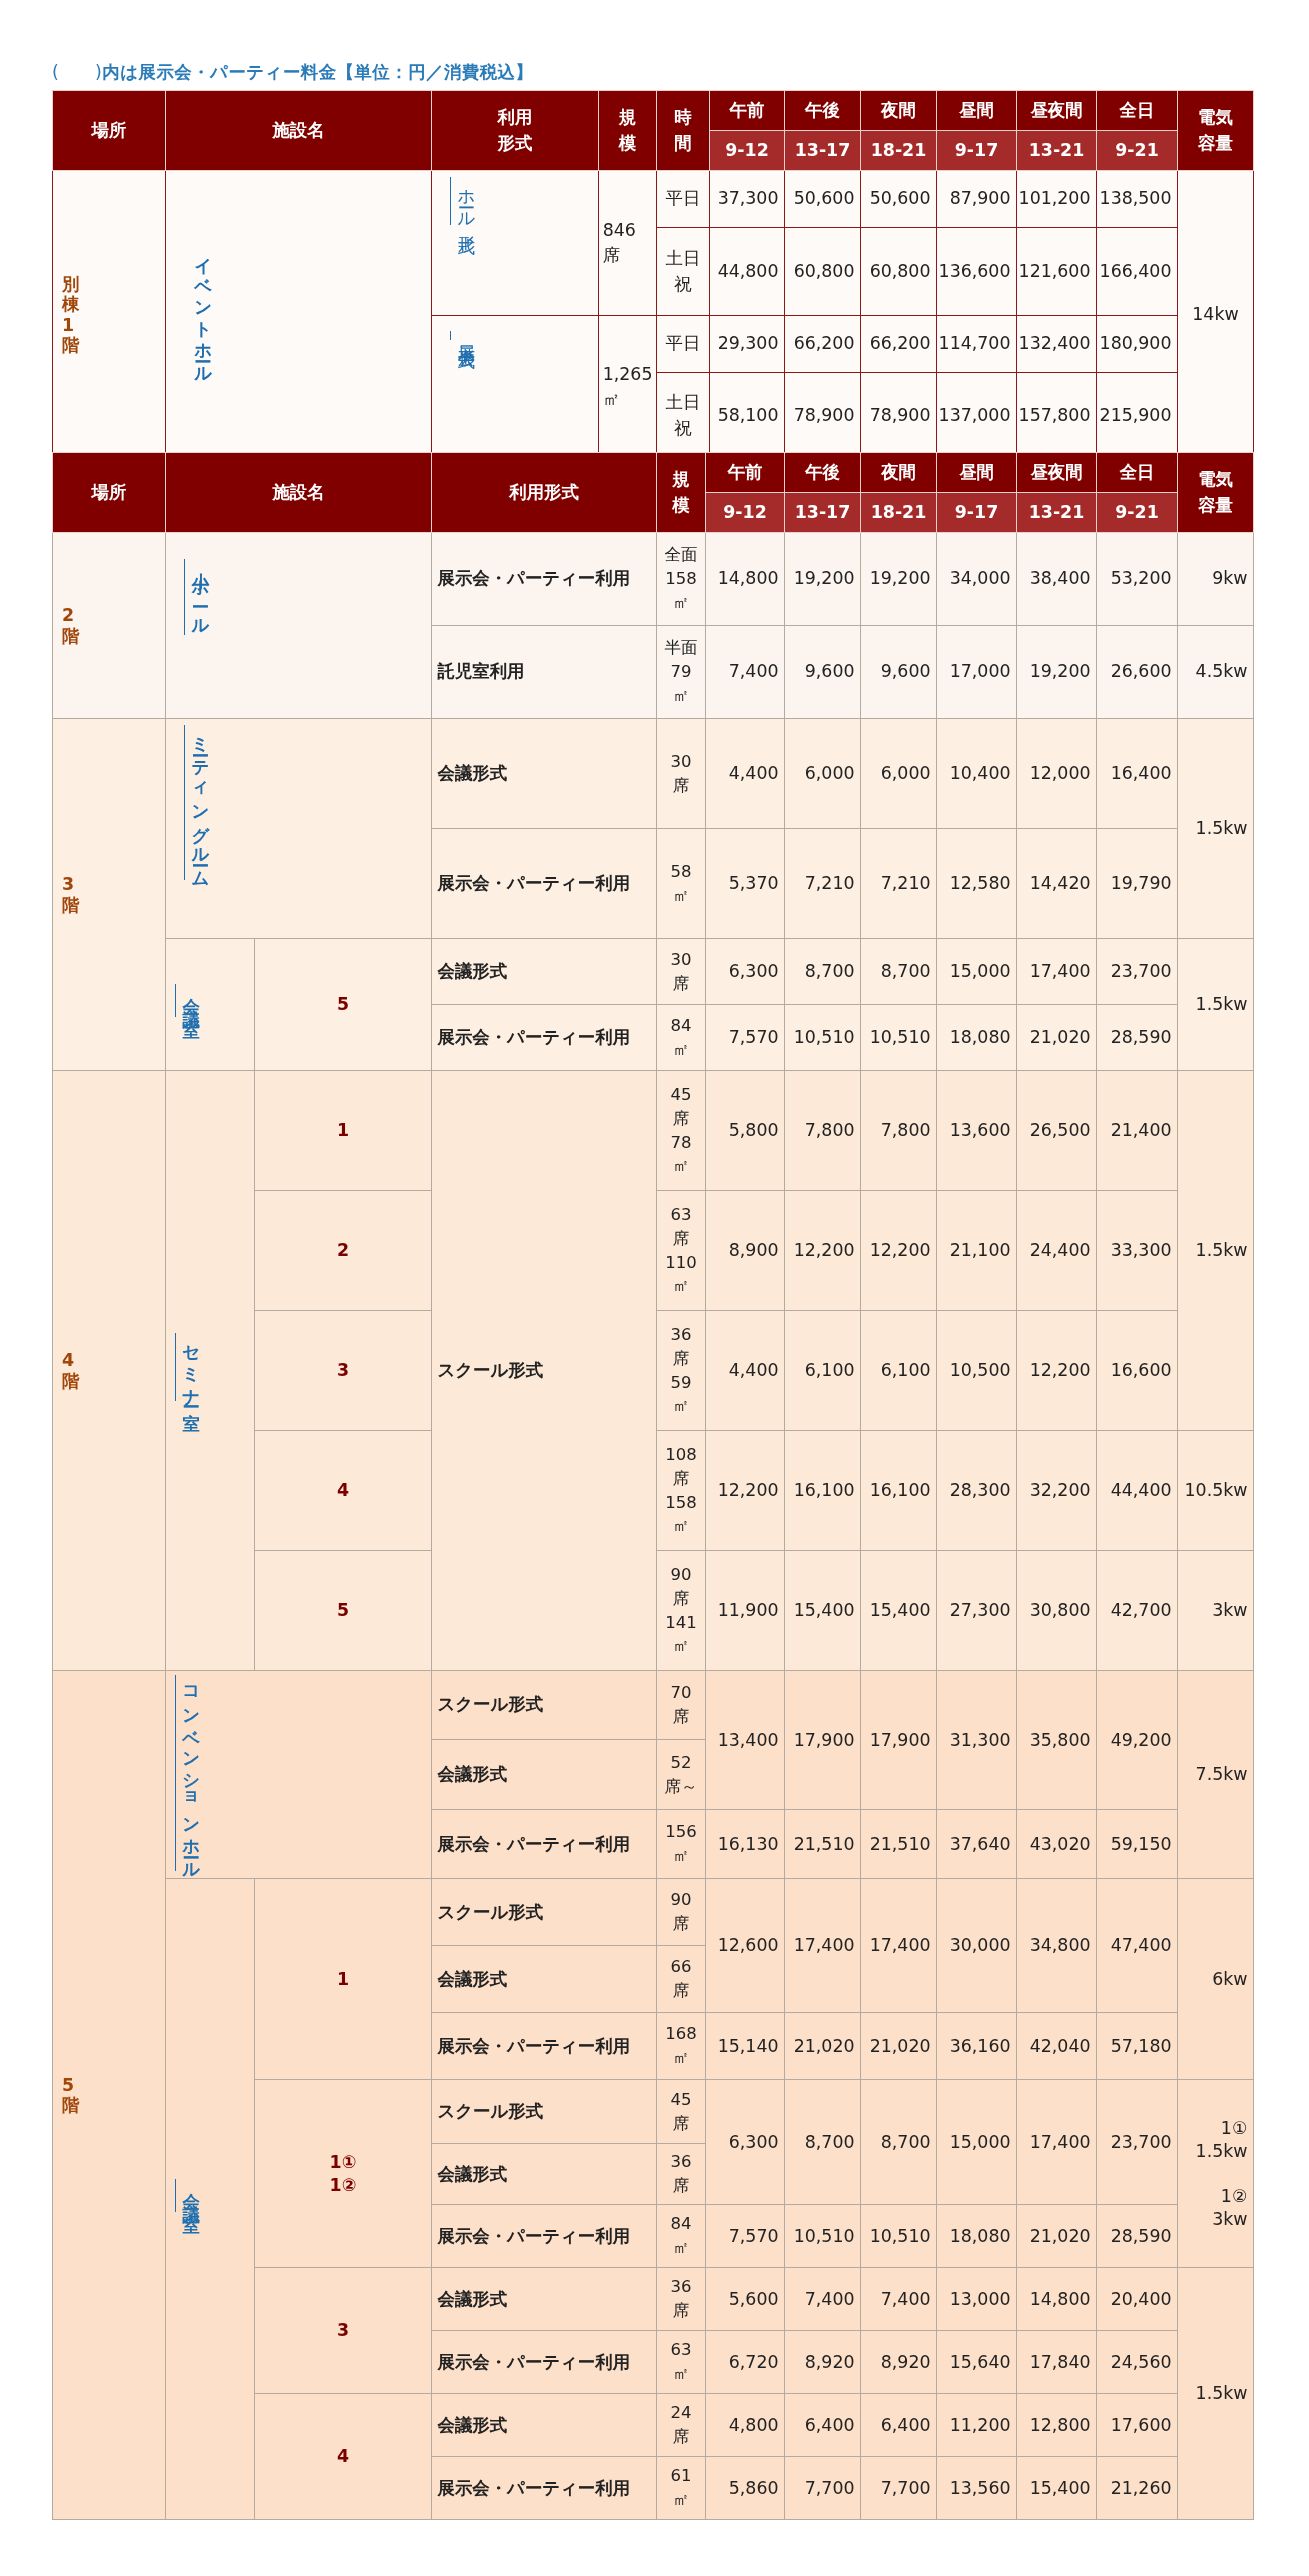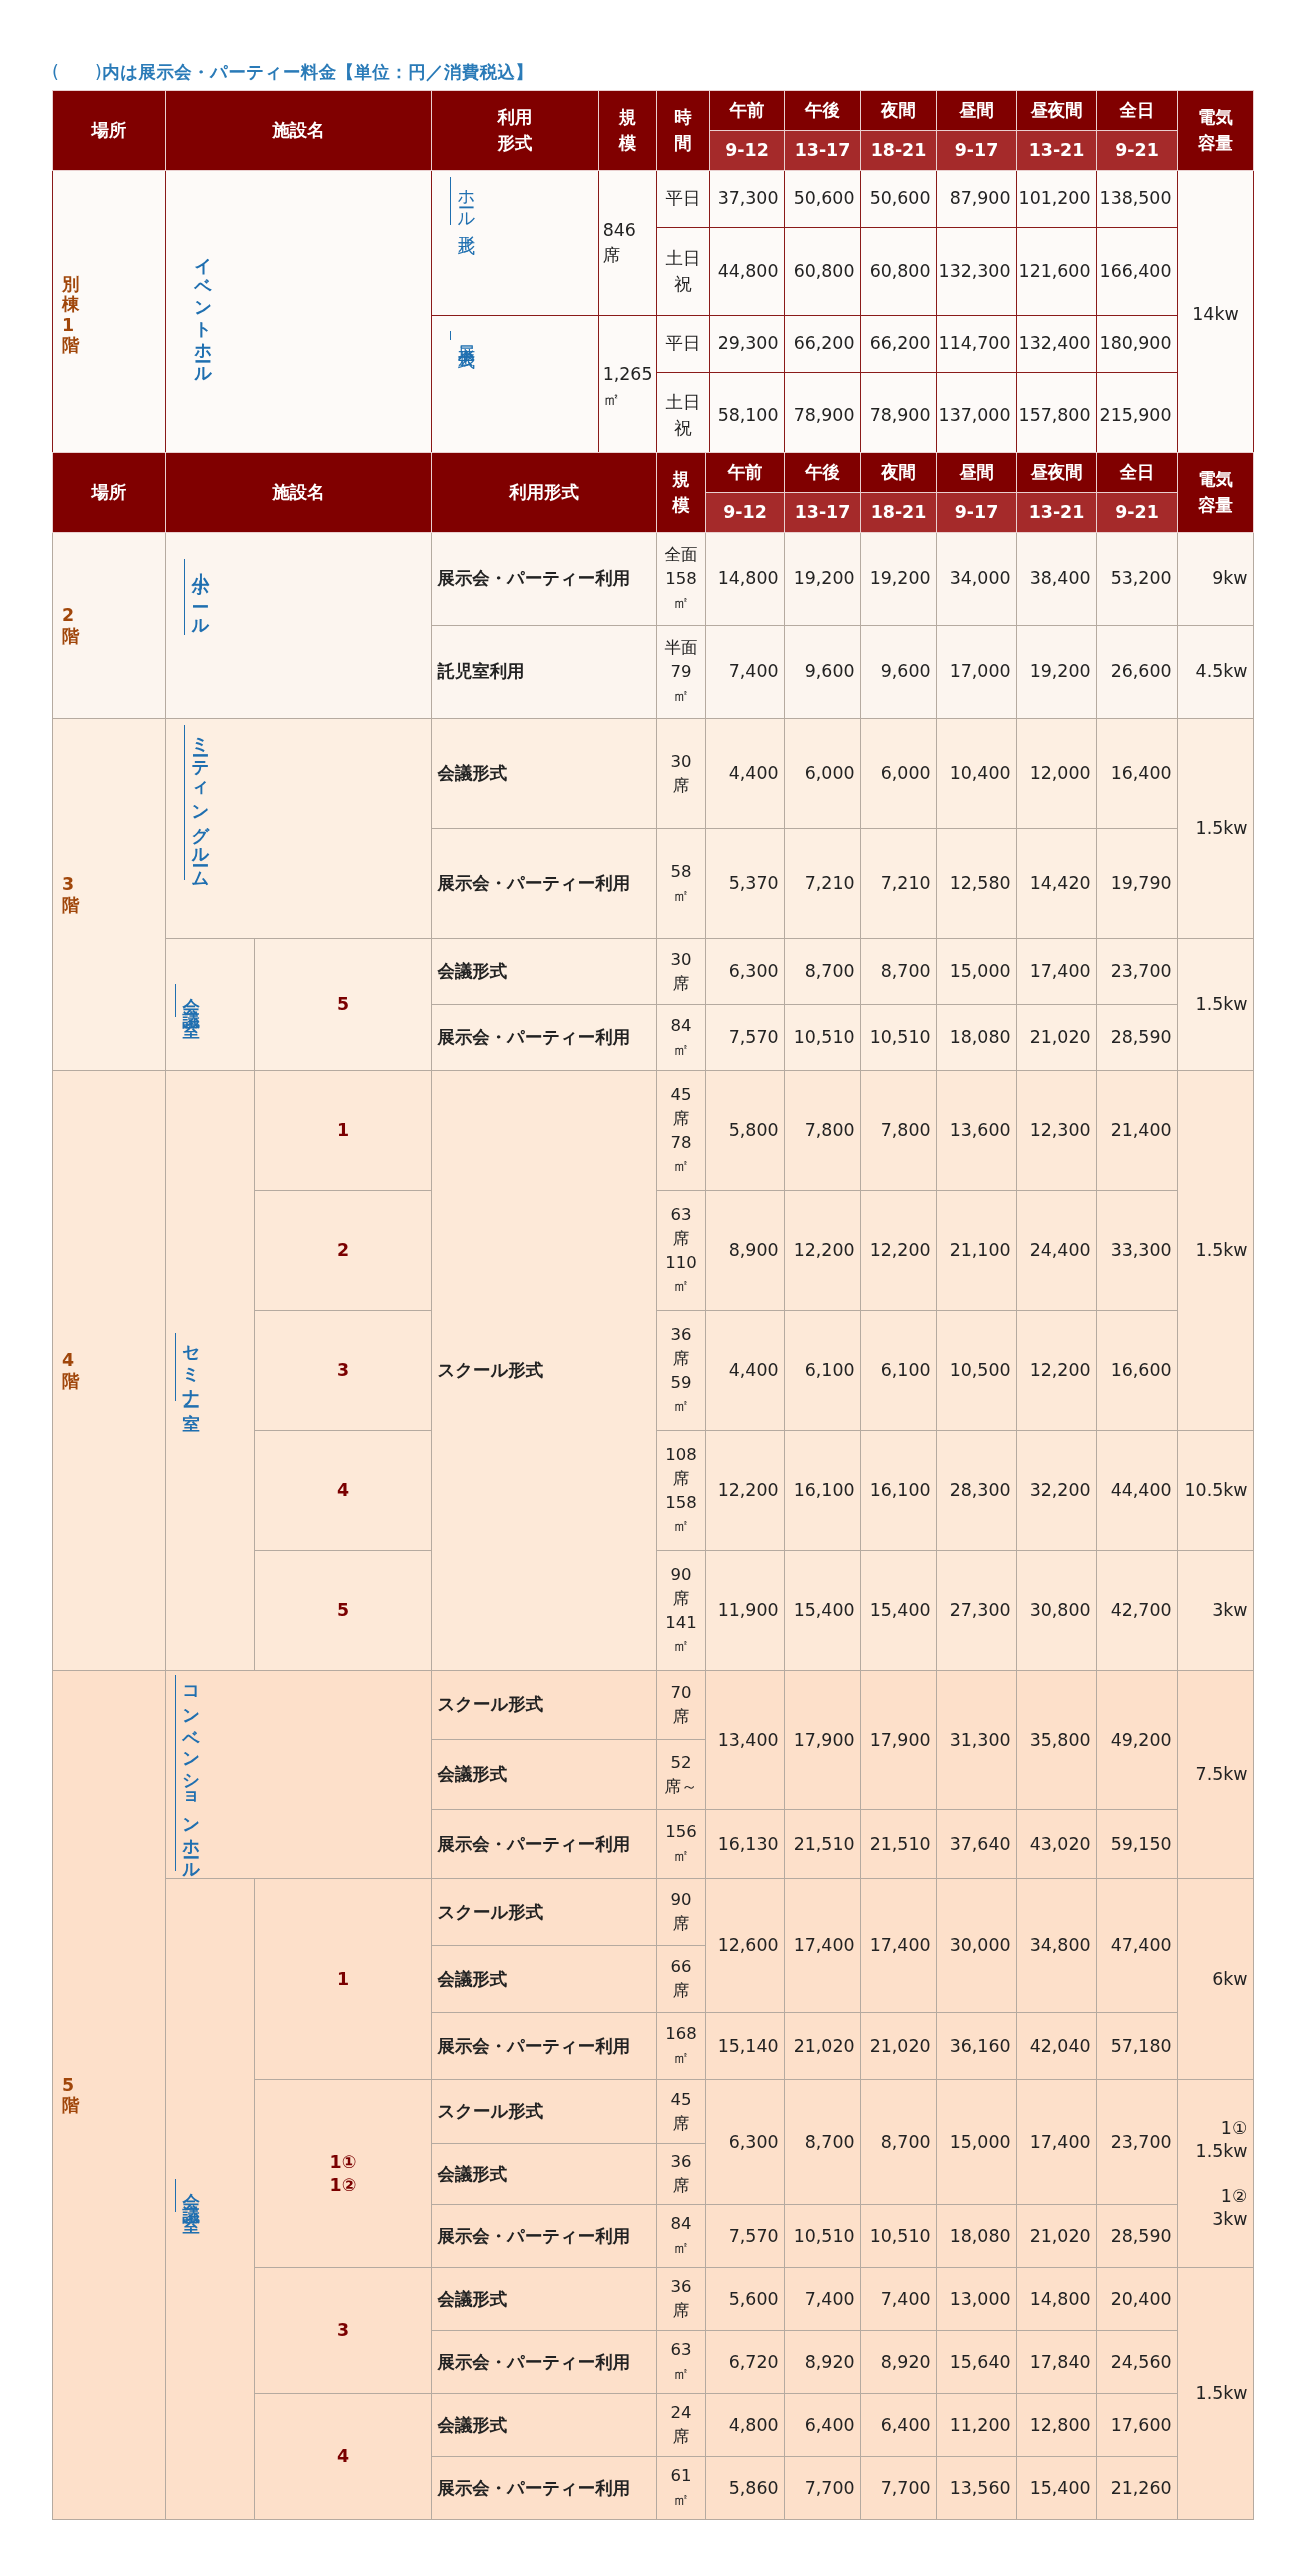--- a/index.html
+++ b/index.html
@@ -97,21 +97,21 @@
       <td class="num">101,200</td>
       <td class="num">138,500</td>
       <td rowspan="4" class="kw-c">14kw</td>
     </tr>
     <tr style="height:88px">
       <td class="day" style="white-space:pre-line">土日
 祝</td>
       <td class="num">44,800</td>
       <td class="num">60,800</td>
       <td class="num">60,800</td>
-      <td class="num">132,300</td>
+      <td class="num">136,600</td>
       <td class="num">121,600</td>
       <td class="num">166,400</td>
     </tr>
     <tr style="height:57px">
       <td rowspan="2" class="namecell" style="padding-top:5.5px !important"><span class="vname vname-light">展示会形式</span></td>
       <td rowspan="2" style="text-align:left;padding-left:3.7px;white-space:pre-line">1,265
 ㎡</td>
       <td class="day">平日</td>
       <td class="num">29,300</td>
       <td class="num">66,200</td>
@@ -265,21 +265,21 @@
       <td class="roomno bg4">1</td>
       <td rowspan="5" class="usage bg4">スクール形式</td>
       <td class="scale bg4" style="white-space:pre-line">45
 席
 78
 ㎡</td>
       <td class="num bg4">5,800</td>
       <td class="num bg4">7,800</td>
       <td class="num bg4">7,800</td>
       <td class="num bg4">13,600</td>
-      <td class="num bg4">12,300</td>
+      <td class="num bg4">26,500</td>
       <td class="num bg4">21,400</td>
       <td rowspan="3" class="kw bg4">1.5kw</td>
     </tr>
     <tr style="height:120px">
       <td class="roomno bg4">2</td>
       <td class="scale bg4" style="white-space:pre-line">63
 席
 110
 ㎡</td>
       <td class="num bg4">8,900</td>

